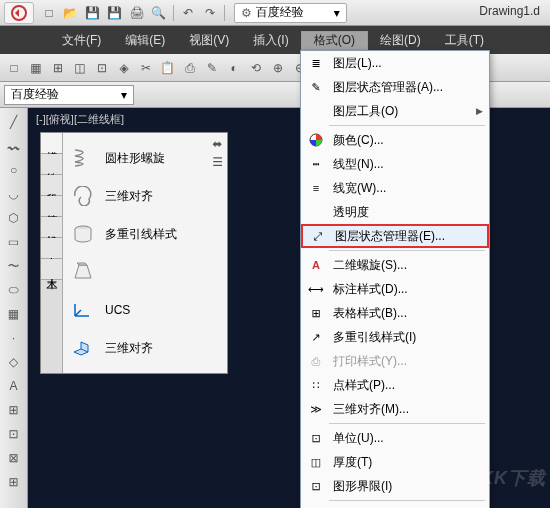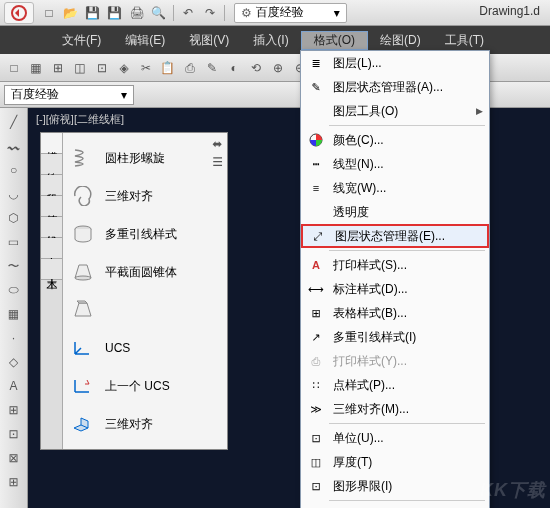--- a/index.html
+++ b/index.html
@@ -42,21 +42,21 @@
 
 .dropdown-menu { position: absolute; top: 50px; left: 300px; width: 190px; background: #fafafa; border: 1px solid #8a9bb0; box-shadow: 2px 2px 6px rgba(0,0,0,0.3); }
 .dm-item { display: flex; align-items: center; height: 24px; padding: 0 6px; gap: 8px; position: relative; }
 .dm-item.hover { background: #e8f0fb; }
 .dm-item.disabled { color: #999; }
 .dm-icon { width: 18px; height: 18px; display: flex; align-items: center; justify-content: center; font-size: 11px; }
 .dm-sep { height: 1px; background: #ccc; margin: 2px 4px 2px 28px; }
 .dm-arrow { position: absolute; right: 6px; font-size: 9px; color: #555; }
 .highlight-box { border: 2px solid #e03030; }
 
-.watermark { position: absolute; bottom: 6px; right: 4px; font-size: 18px; font-weight: bold; color: rgba(255,255,255,0.18); font-style: italic; letter-spacing: 1px; }
+.watermark { position: absolute; bottom: 18px; right: 4px; font-size: 18px; font-weight: bold; color: rgba(255,255,255,0.18); font-style: italic; letter-spacing: 1px; }
 </style>
 </head>
 <body>
 
 <div class="top-bar">
   <div class="logo">
     <svg width="18" height="18" viewBox="0 0 18 18">
         <circle cx="9" cy="9" r="7" fill="none" stroke="#c33" stroke-width="2"></circle>
         <path d="M5 9 L9 5 L9 13 Z" fill="#c33"></path>
       </svg>
@@ -175,49 +175,31 @@
                   <ellipse cx="12" cy="5" rx="8" ry="3" fill="#ddd" stroke="#888"></ellipse>
                   <path d="M4 5 L4 15 A8 3 0 0 0 20 15 L20 5" fill="#eee" stroke="#888"></path>
                 </svg>
               </div>
               <span>多重引线样式</span>
             </div>
           <div class="pl-item">
               <div class="pl-icon">
                 <svg width="24" height="20">
                   <path d="M8 3 L16 3 L20 16 L4 16 Z" fill="#eee" stroke="#888"></path>
-                  <ellipse cx="12" cy="16" rx="8" ry="2" fill="#ddd" stroke="#888"></ellipse>
-                </svg>
-              </div>
-              <span>平截面圆锥体</span>
-            </div>
-          <div class="pl-item">
-              <div class="pl-icon">
-                <svg width="24" height="20">
-                  <path d="M8 3 L16 3 L20 16 L4 16 Z" fill="#eee" stroke="#888"></path>
                   <path d="M8 3 L16 3 L14 1 L6 1 Z" fill="#ddd" stroke="#888"></path>
                 </svg>
               </div>
             </div>
           <div class="pl-item">
               <div class="pl-icon">
                 <svg width="24" height="20">
                   <path d="M4 16 L4 4 M4 16 L18 16 M4 16 L10 10" fill="none" stroke="#06c" stroke-width="1.5"></path>
                 </svg>
               </div>
               <span>UCS</span>
-            </div>
-          <div class="pl-item">
-              <div class="pl-icon">
-                <svg width="24" height="20">
-                  <path d="M4 16 L4 4 M4 16 L18 16" fill="none" stroke="#06c" stroke-width="1.5"></path>
-                  <path d="M14 8 L18 8 L16 4" fill="none" stroke="#c33"></path>
-                </svg>
-              </div>
-              <span>上一个 UCS</span>
             </div>
           <div class="pl-item">
               <div class="pl-icon">
                 <svg width="24" height="20">
                   <path d="M3 14 L10 17 L17 14 L10 11 Z M10 11 L10 4 L17 7 L17 14" fill="#cde" stroke="#06c"></path>
                 </svg>
               </div>
               <span>三维对齐</span>
             </div>
         </div>
@@ -264,21 +246,21 @@
       <div class="dm-icon"></div>
       <span>透明度</span>
     </div>
   <div class="dm-item hover highlight-box">
       <div class="dm-icon">⤢</div>
       <span>图层状态管理器(E)...</span>
     </div>
   <div class="dm-sep"></div>
   <div class="dm-item">
       <div class="dm-icon" style="color:#c33;font-weight:bold">A</div>
-      <span>打印样式(S)...</span>
+      <span>二维螺旋(S)...</span>
     </div>
   <div class="dm-item">
       <div class="dm-icon">⟷</div>
       <span>标注样式(D)...</span>
     </div>
   <div class="dm-item">
       <div class="dm-icon">⊞</div>
       <span>表格样式(B)...</span>
     </div>
   <div class="dm-item">

